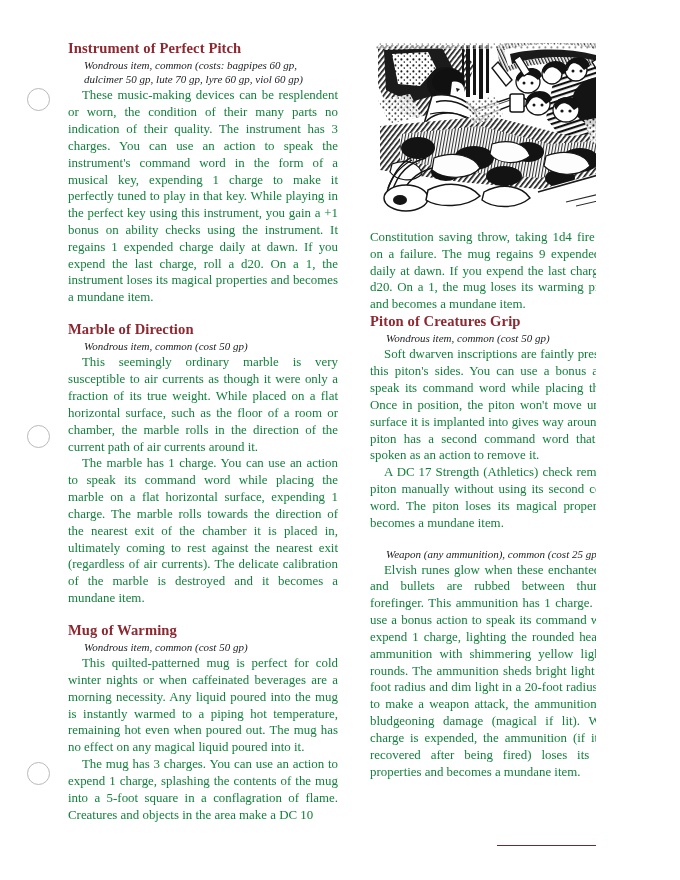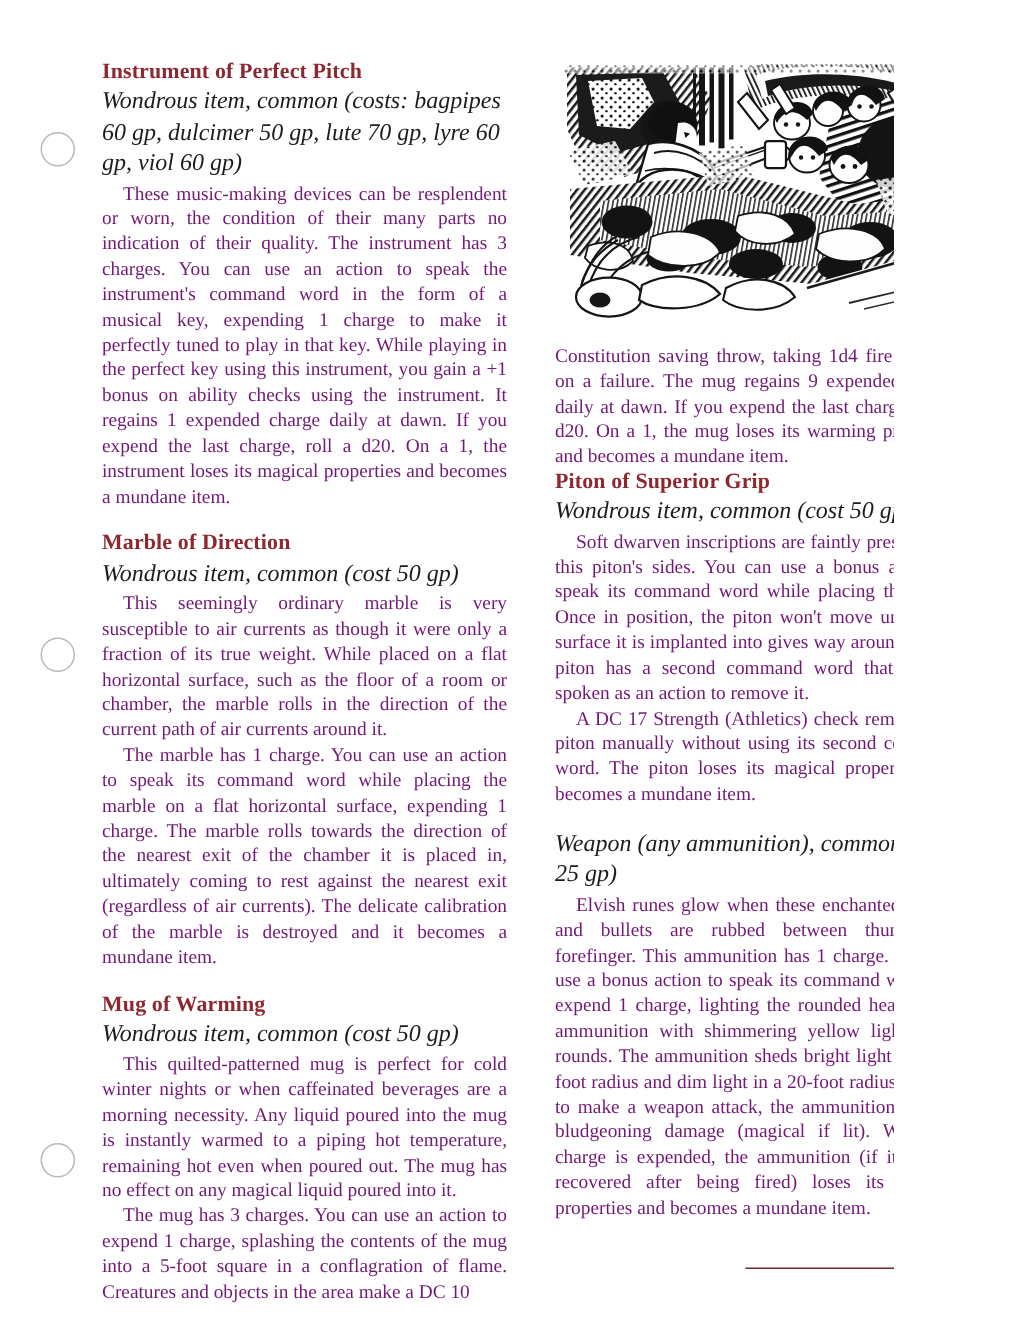--- a/index.html
+++ b/index.html
@@ -62,36 +62,36 @@
     margin: 0 0 1px 0;
     font-size: 14.6px;
     font-weight: bold;
     color: #8d2730;
     letter-spacing: 0.1px;
     line-height: 1.18;
     font-family: "Liberation Serif", "DejaVu Serif", serif;
   }
   .block + .block { margin-top: 15px; }
   .subtitle {
-    margin: 0 0 1px 0;
-    font-size: 16px;
+    margin: 0 0 1px 16px;
+    font-size: 11px;
     font-style: italic;
     line-height: 1.28;
     color: #1a1c20;
   }
   p.body {
     margin: 0;
     font-size: 12.9px;
     line-height: 1.305;
     text-align: justify;
     text-justify: inter-word;
     hyphens: auto;
     -webkit-hyphens: auto;
     text-indent: 14px;
-    color: #701a75;
+    color: #15803d;
   }
   p.body.cont {
     text-indent: 0;
   }
   p.body + p.body { margin-top: 0; }
 
   
   .footer-rule {
     position: absolute;
     left: 497px;
@@ -284,21 +284,21 @@
             <path d="M96 62 L126 56 L134 78 L102 84 Z" fill="url(#speck)" opacity="0.7"></path>
 
             <rect x="6" y="3" width="258" height="6" fill="url(#speck)" opacity="0.5"></rect>
           </g>
         </svg>
       </div>
 
       <p class="body cont">Constitution saving throw, taking 1d4 fire damage on a failure. The mug regains 9 expended charge daily at dawn. If you expend the last charge, roll a d20. On a 1, the mug loses its warming properties and becomes a mundane item.</p>
 
       <div class="block">
-        <h2 class="item-title">Piton of Superior Grip</h2>
+        <h2 class="item-title">Piton of Creatures Grip</h2>
         <div class="subtitle">Wondrous item, common (cost 50 gp)</div>
         <p class="body">Soft dwarven inscriptions are faintly pressed into this piton's sides. You can use a bonus action to speak its command word while placing the piton. Once in position, the piton won't move unless the surface it is implanted into gives way around it. The piton has a second command word that can be spoken as an action to remove it.</p>
         <p class="body">A DC 17 Strength (Athletics) check removes the piton manually without using its second command word. The piton loses its magical properties and becomes a mundane item.</p>
       </div>
 
       <div class="block">
         <div class="subtitle">Weapon (any ammunition), common (cost 25 gp)</div>
         <p class="body">Elvish runes glow when these enchanted arrows and bullets are rubbed between thumb and forefinger. This ammunition has 1 charge. You can use a bonus action to speak its command word and expend 1 charge, lighting the rounded head of the ammunition with shimmering yellow light for 3 rounds. The ammunition sheds bright light in a 10-foot radius and dim light in a 20-foot radius. If used to make a weapon attack, the ammunition deals 1 bludgeoning damage (magical if lit). When its charge is expended, the ammunition (if it can be recovered after being fired) loses its magical properties and becomes a mundane item.</p>
       </div>
 

